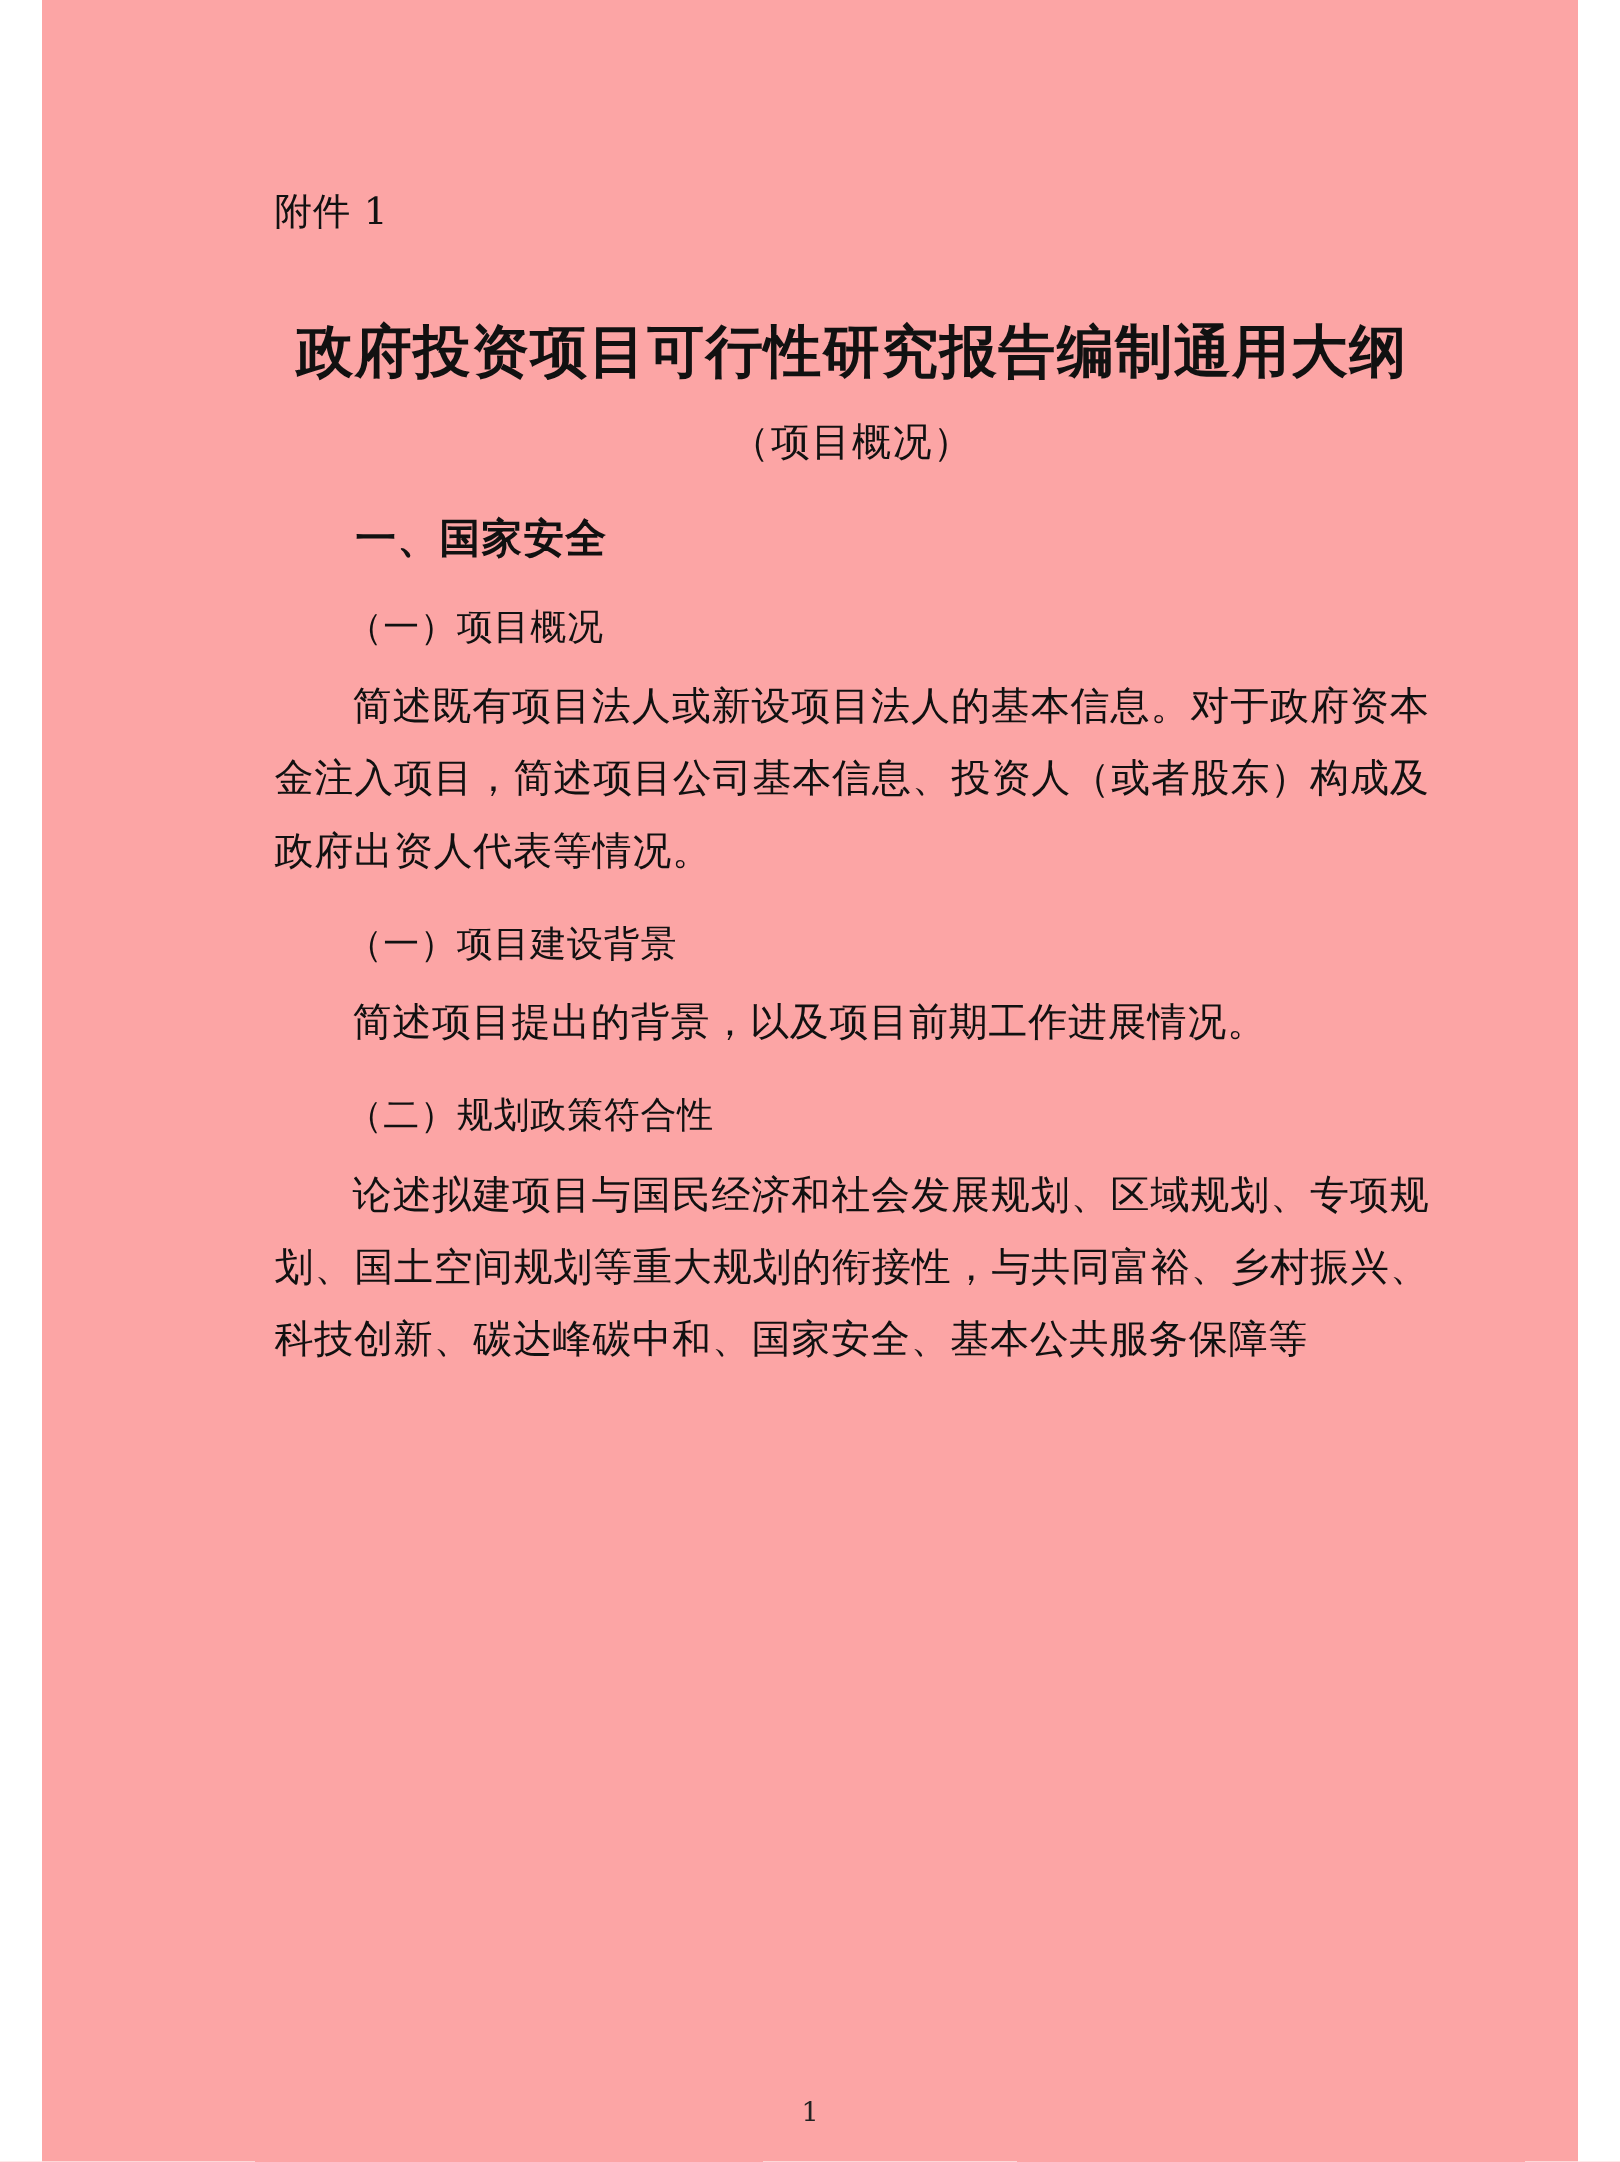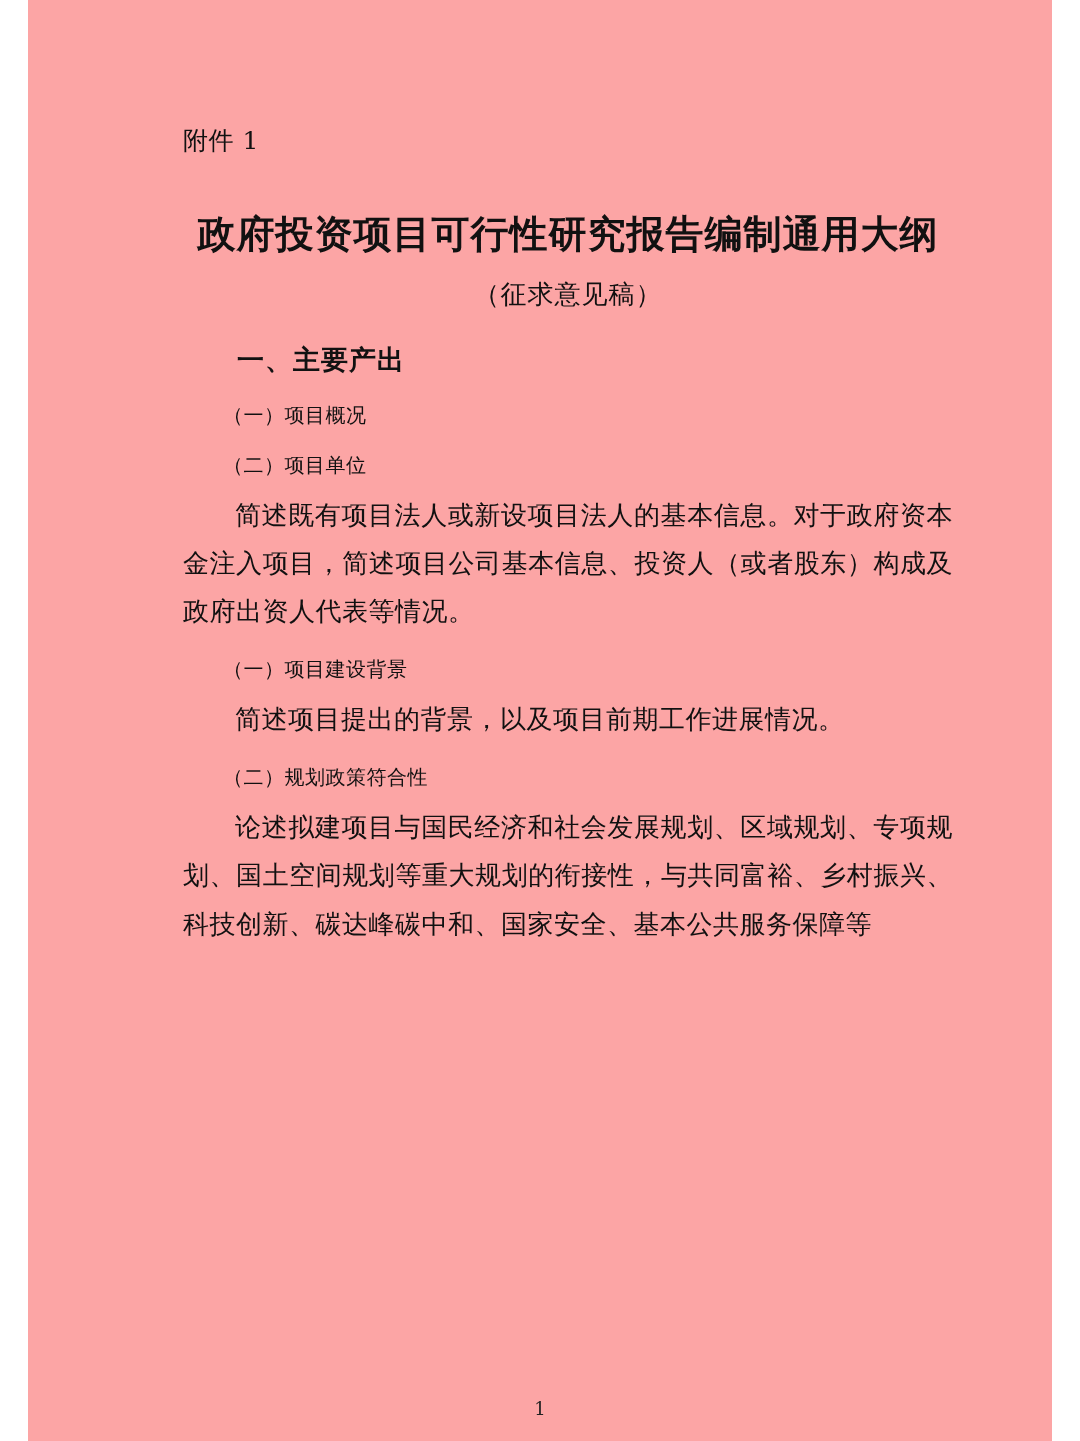--- a/index.html
+++ b/index.html
@@ -45,21 +45,21 @@
   }
   .h1 {
     font-size: 27px;
     font-weight: bold;
     letter-spacing: 1px;
     text-indent: 2em;
     margin: 22px 0 14px 0;
     line-height: 1.6;
   }
   .h2 {
-    font-size: 20px;
+    font-size: 24px;
     letter-spacing: 0.5px;
     text-indent: 2em;
     margin: 18px 0 10px 0;
     line-height: 1.6;
   }
   .para {
     font-size: 26px;
     letter-spacing: 0.5px;
     text-indent: 2em;
     line-height: 1.85;
@@ -80,27 +80,26 @@
 </style>
 </head>
 <body>
 
 <div class="page">
   <div class="content">
 
     <div class="attachment-label">附件 1</div>
 
     <h1 class="doc-title">政府投资项目可行性研究报告编制通用大纲</h1>
-    <div class="doc-subtitle">（征求意见稿）</div>
+    <div class="doc-subtitle">（项目概况）</div>
 
-    <div class="h1">一、主要产出</div>
+    <div class="h1">一、国家安全</div>
 
     <div class="h2">（一）项目概况</div>
 
-    <div class="h2">（二）项目单位</div>
     <p class="para">简述既有项目法人或新设项目法人的基本信息。对于政府资本金注入项目，简述项目公司基本信息、投资人（或者股东）构成及政府出资人代表等情况。</p>
 
 
 
     <div class="h2">（一）项目建设背景</div>
     <p class="para">简述项目提出的背景，以及项目前期工作进展情况。</p>
 
     <div class="h2">（二）规划政策符合性</div>
     <p class="para">论述拟建项目与国民经济和社会发展规划、区域规划、专项规划、国土空间规划等重大规划的衔接性，与共同富裕、乡村振兴、科技创新、碳达峰碳中和、国家安全、基本公共服务保障等</p>
 

